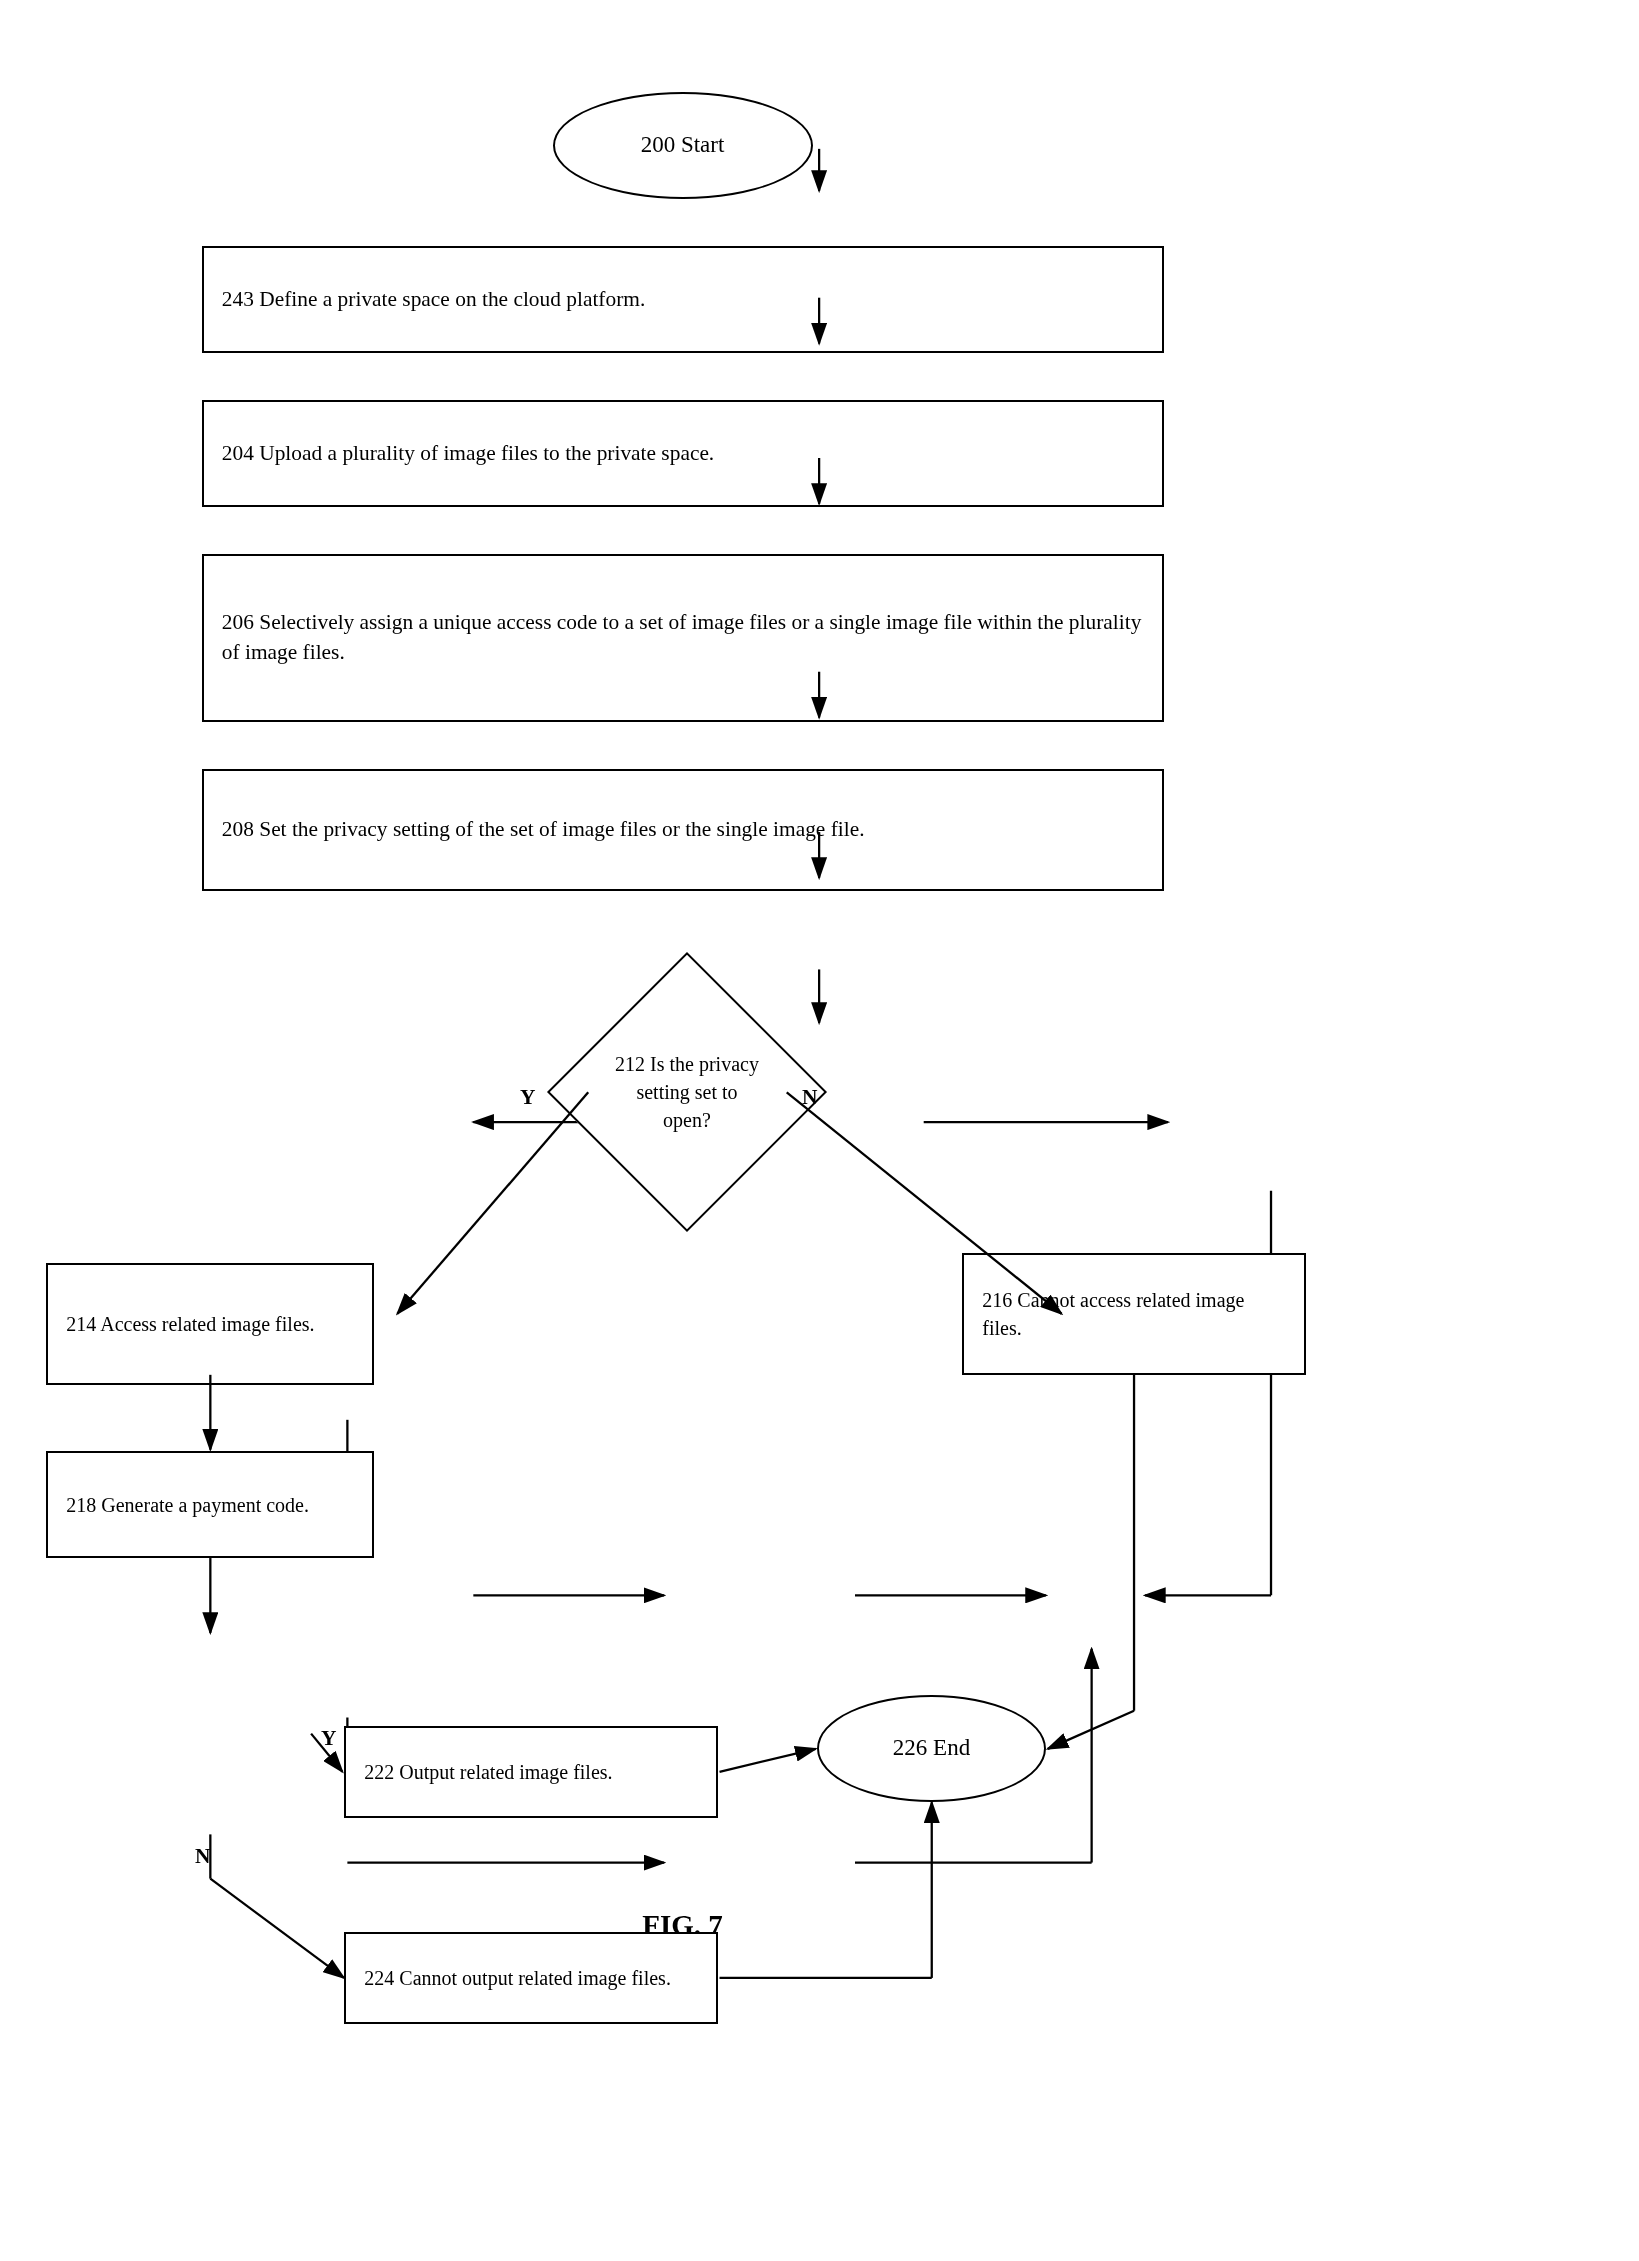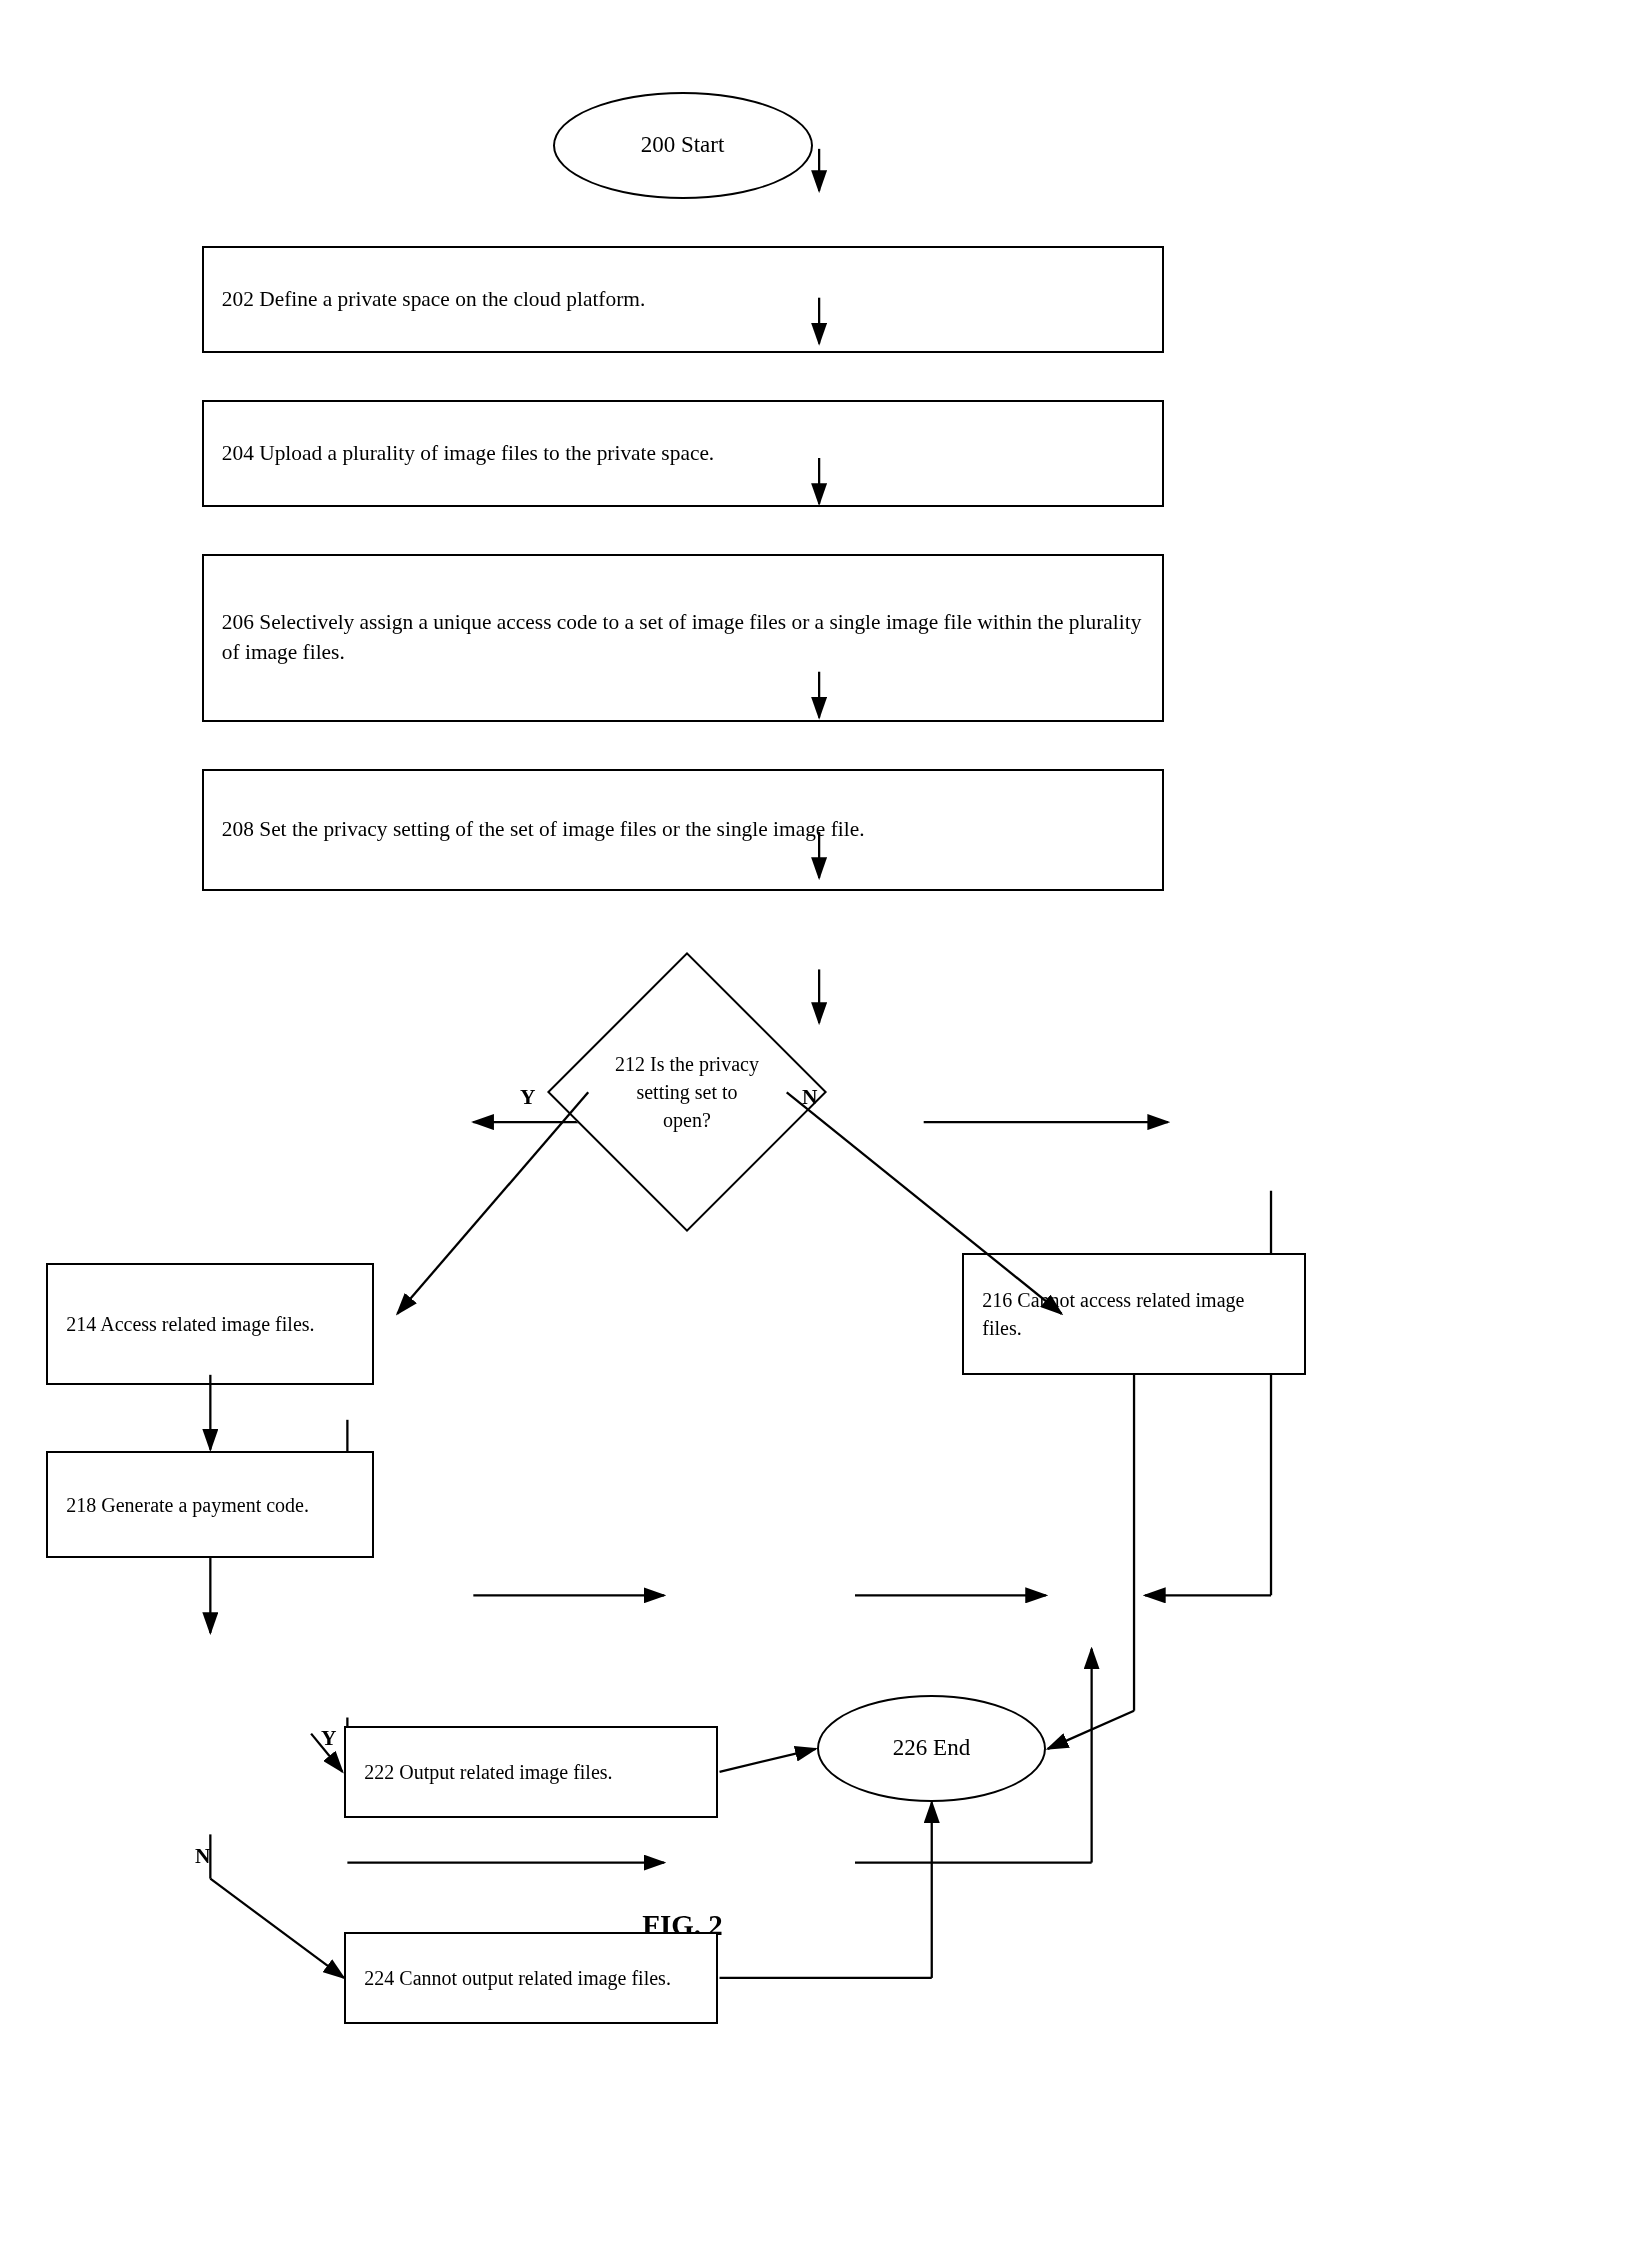--- a/index.html
+++ b/index.html
@@ -120,21 +120,21 @@
 
   </svg>
 
   <div class="oval" style="width:260px;height:107px;margin-top:46px;">
     <span class="text-lg">200 Start</span>
   </div>
 
   <div style="height:47px;"></div>
 
   <div class="rect" style="width:962px;min-height:107px;">
-    <span class="text-md">202 Define a private space on the cloud platform.</span>
+    <span class="text-md">243 Define a private space on the cloud platform.</span>
   </div>
 
   <div style="height:47px;"></div>
 
   <div class="rect" style="width:962px;min-height:107px;">
     <span class="text-md">204 Upload a plurality of image files to the private space.</span>
   </div>
 
   <div style="height:47px;"></div>
 
@@ -220,16 +220,16 @@
       <line x1="455" y1="1102" x2="455" y2="1160" stroke="#000" stroke-width="3"></line>
       <line x1="455" y1="1160" x2="630" y2="1290" stroke="#000" stroke-width="3" marker-end="url(#ah2)"></line>
 
       <line x1="1122" y1="1290" x2="1400" y2="1290" stroke="#000" stroke-width="3"></line>
       <line x1="1400" y1="1290" x2="1400" y2="1060" stroke="#000" stroke-width="3" marker-end="url(#ah2)"></line>
 
     </svg>
 
   </div>
 
-  <div class="fig-caption" style="margin-top:-153px;">FIG. 2</div>
+  <div class="fig-caption" style="margin-top:-153px;">FIG. 7</div>
 
 </div>
 
 
 </body></html>

